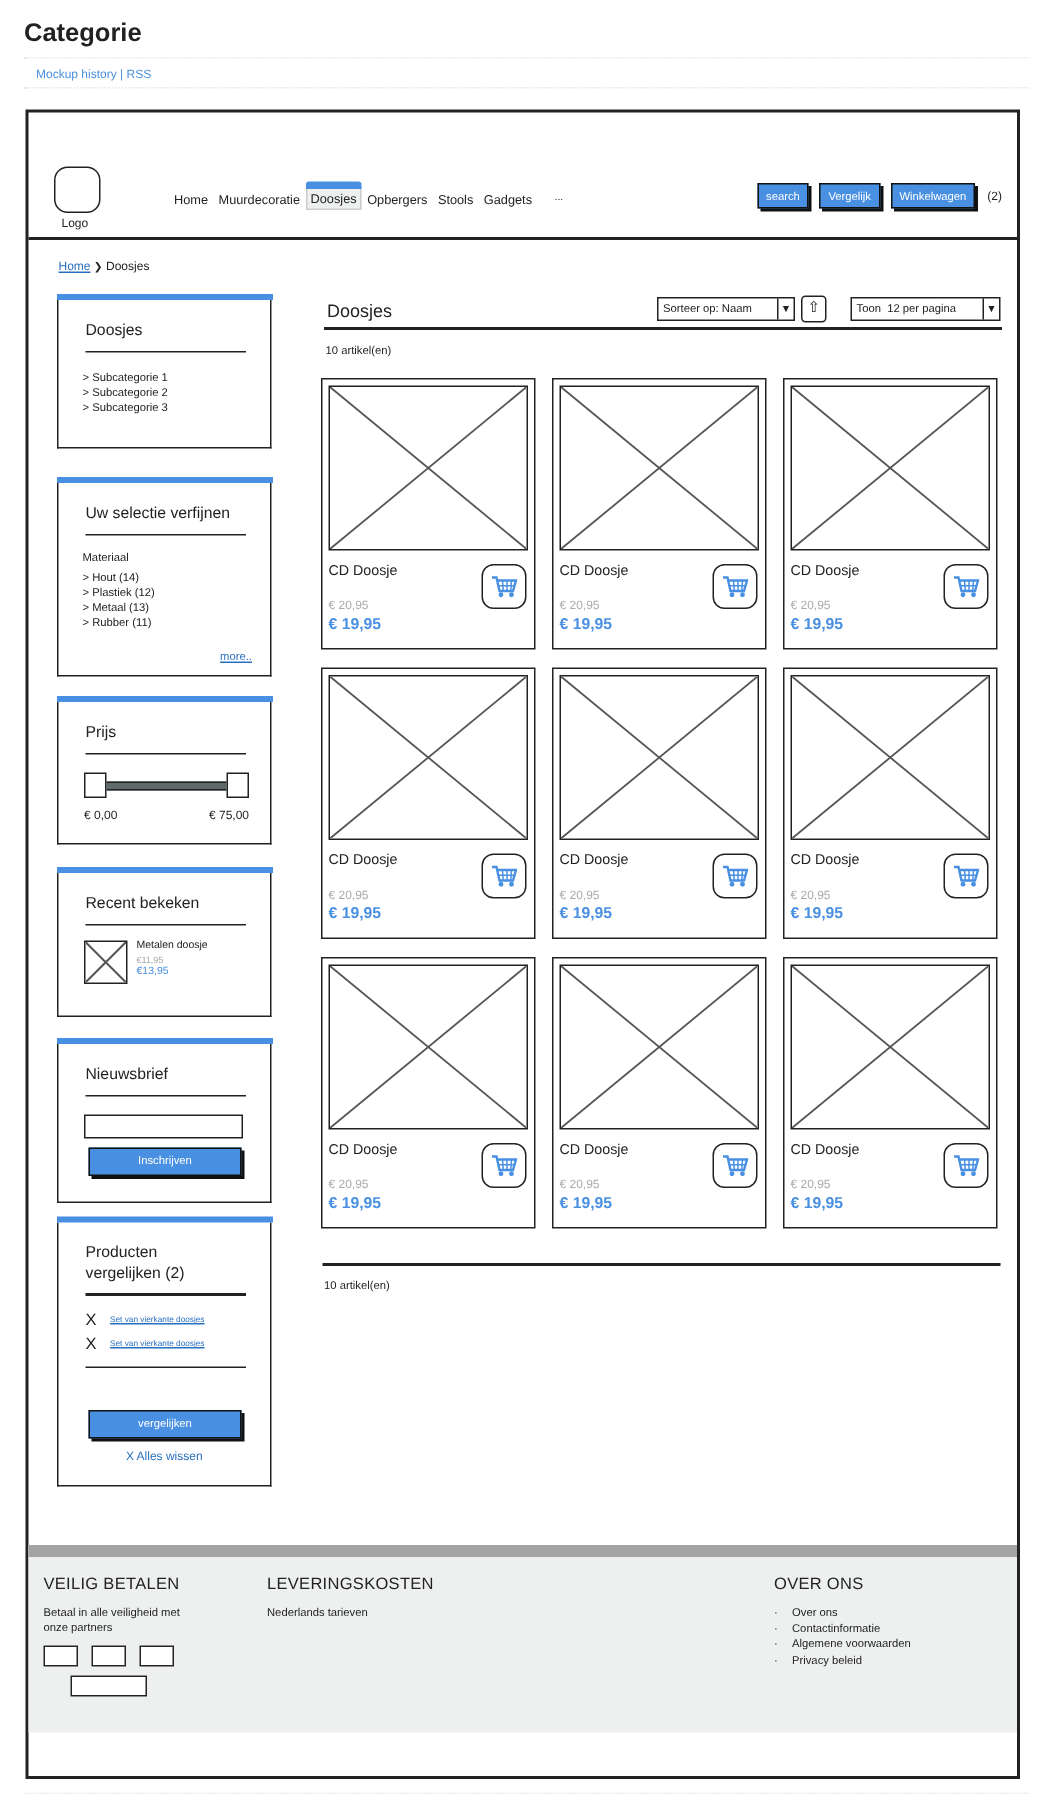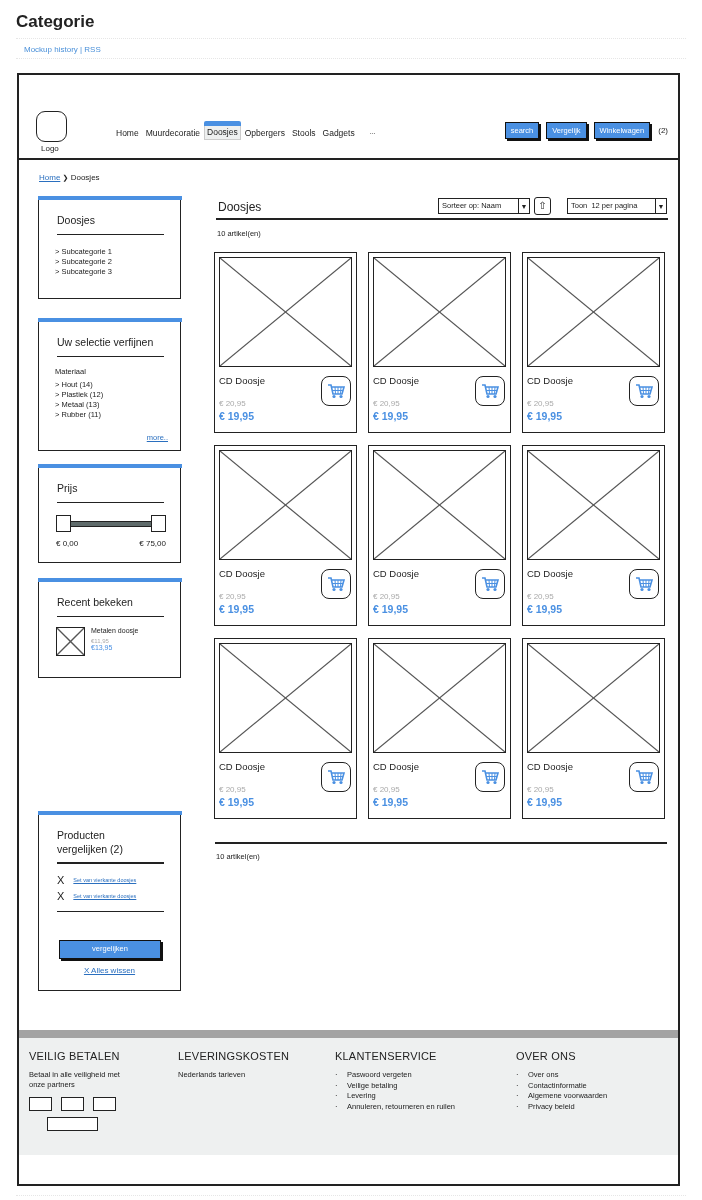--- a/index.html
+++ b/index.html
@@ -54,21 +54,21 @@
   .old-price { color: #aaa; font-size: 6px; text-decoration: none; }
   .new-price { color: #4a90e2; }
 
   .nl-input { margin: 12px 0 0 17px; width: 106px; height: 16px; border: 1.5px solid #222; }
   .nl-btn { margin: 6px 0 0 20px; width: 102px; height: 19px; background: #4a90e2; color: #fff; border: 1.5px solid #111; box-shadow: 2px 2px 0 #111; font-size: 7.5px; text-align: center; line-height: 16px; }
 
   .compare-row { display: flex; align-items: center; margin: 10px 0 0 18px; }
   .compare-row .x { font-size: 11px; margin-right: 9px; }
   .compare-row a { font-size: 5.5px; color: #2a6fbf; text-decoration: underline; }
   .cmp-btn { margin: 28px 0 0 20px; width: 102px; height: 19px; background: #4a90e2; color: #fff; border: 1.5px solid #111; box-shadow: 2px 2px 0 #111; font-size: 7.5px; text-align: center; line-height: 16px; }
-  .clear-all { display: block; text-align: center; margin-top: 7px; font-size: 8px; color: #2a6fbf; text-decoration: underline; }
+  .clear-all { display: block; text-align: center; margin-top: 7px; font-size: 8px; color: #2a6fbf; }
 
   .main-title { position: absolute; left: 199px; top: 125px; font-size: 12px; }
   .main-rule { position: absolute; left: 197px; top: 143px; width: 452px; height: 1.5px; background: #222; }
   .count-top { position: absolute; left: 198px; top: 154px; font-size: 7.5px; }
   .sort-select { position: absolute; left: 419px; top: 123px; width: 92px; height: 16px; border: 1.5px solid #222; font-size: 7.5px; padding: 2px 3px; }
   .sort-dir { position: absolute; left: 515px; top: 122px; width: 17px; height: 18px; border: 1.5px solid #222; border-radius: 3px; font-size: 10px; text-align: center; line-height: 15px; }
   .show-select { position: absolute; left: 548px; top: 123px; width: 100px; height: 16px; border: 1.5px solid #222; font-size: 7.5px; padding: 2px 3px; }
 
   .grid { position: absolute; left: 195px; top: 177px; width: 455px; display: grid; grid-template-columns: repeat(3, 143px); column-gap: 11px; row-gap: 12px; }
   .card { height: 181px; border: 1.5px solid #222; position: relative; background: #fff; }
@@ -184,20 +184,26 @@
           </svg>
       </div>
       <div class="recent-info">
         <div>Metalen doosje</div>
         <div class="old-price" style="margin-top:4px">€11,95</div>
         <div class="new-price">€13,95</div>
       </div>
     </div>
   </div>
 
+  <div class="widget" style="top:621px;height:106px">
+    <div class="wtitle">Nieuwsbrief</div>
+    <div class="wrule"></div>
+    <div class="nl-input"></div>
+    <div class="nl-btn">Inschrijven</div>
+  </div>
 
   <div class="widget" style="top:740px;height:176px">
     <div class="wtitle" style="width:90px">Producten vergelijken (2)</div>
     <div class="wrule"></div>
     <div class="compare-row">
       <span class="x">X</span>
       <a>Set van vierkante doosjes</a>
     </div>
     <div class="compare-row" style="margin-top:4px">
       <span class="x">X</span>
@@ -441,29 +447,20 @@
         <div class="pay-box"></div>
         <div class="pay-box"></div>
         <div class="pay-box"></div>
       </div>
       <div class="pay-box wide"></div>
     </div>
     <div class="fcol" style="left:159px">
       <h4>LEVERINGSKOSTEN</h4>
       <p>Nederlands tarieven</p>
     </div>
-    <div class="fcol" style="left:316px;width:140px">
-      <h4>KLANTENSERVICE</h4>
-      <ul>
-        <li>Paswoord vergeten</li>
-        <li>Veilige betaling</li>
-        <li>Levering</li>
-        <li>Annuleren, retourneren en ruilen</li>
-      </ul>
-    </div>
     <div class="fcol" style="left:497px">
       <h4>OVER ONS</h4>
       <ul>
         <li>Over ons</li>
         <li>Contactinformatie</li>
         <li>Algemene voorwaarden</li>
         <li>Privacy beleid</li>
       </ul>
     </div>
   </div>

